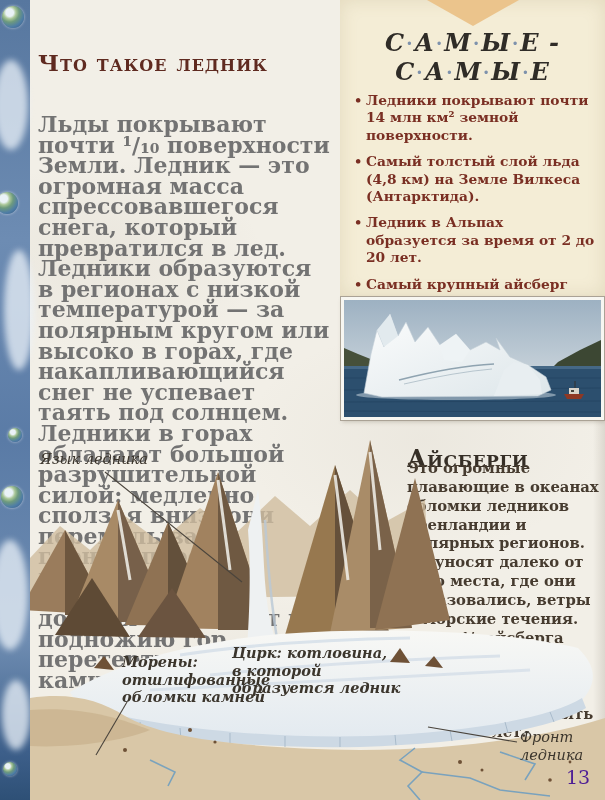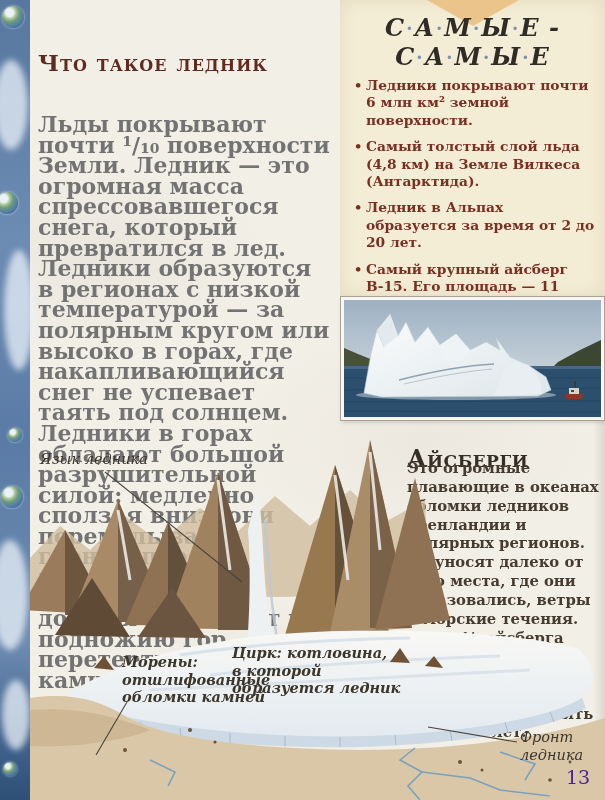--- a/index.html
+++ b/index.html
@@ -42,21 +42,21 @@
     position:absolute; left:340px; top:0; width:265px; height:296px;
     background:#f4edd6;
     box-shadow:inset 0 0 18px rgba(150,130,80,.18);
   }
   .facts-diamond{
     position:absolute; left:50%; top:0; transform:translateX(-50%);
     width:0; height:0; border-left:46px solid transparent; border-right:46px solid transparent;
     border-top:26px solid #ebc48c;
   }
   .facts-title{
-    position:relative; margin:13px 6px 6px; text-align:center;
+    position:relative; margin:28px 6px 6px; text-align:center;
     font-style:italic; font-size:24px; color:#2f2c27; letter-spacing:1px;
   }
   .facts-title .dot{color:#7e92ac; font-style:normal; padding:0 1px; font-size:18px; vertical-align:1px;}
   .facts-list{margin:4px 10px 0 14px; padding:0; list-style:none;}
   .facts-list li{
     position:relative; padding-left:12px; margin-bottom:9px;
     font-weight:bold; font-size:13.8px; line-height:17.4px; color:#7a2f23;
   }
   .facts-list li::before{content:"•"; position:absolute; left:0; top:0; font-size:13px;}
 
@@ -108,21 +108,21 @@
   </div>
 
   <h1 class="article-title">Что такое ледник</h1>
   <p class="article-body">Льды покрывают почти ¹/₁₀ поверхности Земли. Ледник — это огромная масса спрессовавшегося снега, который превратился в лед. Ледники образуются в регионах с низкой температурой — за полярным кругом или высоко в горах, где накапливающийся снег не успевает таять под солнцем. Ледники в горах обладают большой разрушительной силой: медленно сползая вниз, они перемалывают горные породы, выскабливают каменное ложе долины и выносят к подножию гор перетертые осколки камней.</p>
 
   <aside class="facts-panel">
     <div class="facts-diamond"></div>
     <h2 class="facts-title">С<span class="dot">·</span>А<span class="dot">·</span>М<span class="dot">·</span>Ы<span class="dot">·</span>Е - С<span class="dot">·</span>А<span class="dot">·</span>М<span class="dot">·</span>Ы<span class="dot">·</span>Е</h2>
     <ul class="facts-list">
 
-    <li>Ледники покрывают почти 6 млн км² земной поверхности.</li>
+    <li>Ледники покрывают почти 14 млн км² земной поверхности.</li>
         <li>Самый толстый слой льда (4,8 км) на Земле Вилкеса (Антарктида).</li>
         <li>Ледник в Альпах образуется за время от 2 до 20 лет.</li>
         <li>Самый крупный айсберг В-15. Его площадь — 11 тыс. км, а масса — 3 трлн т. Он откололся от шельфового ледника Росса, недалеко от острова Рузвельта.</li>
       </ul>
   </aside>
 
   <figure class="photo" style="margin:0;">
     <svg width="257" height="117" viewBox="0 0 257 117">
       <defs>
         <linearGradient id="sky" x1="0" y1="0" x2="0" y2="1">

